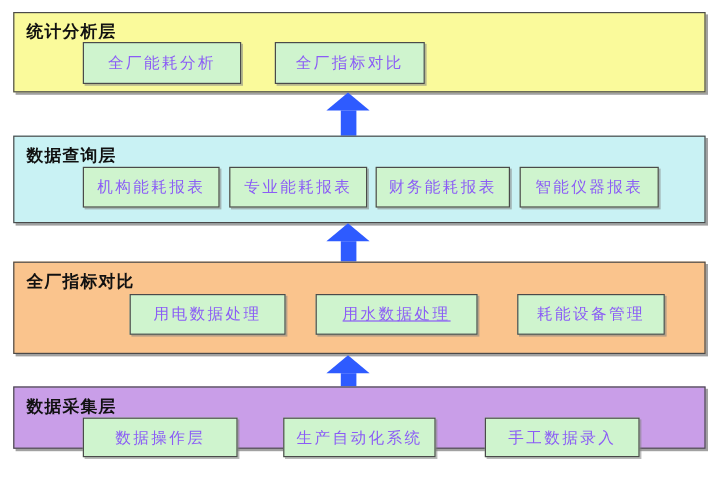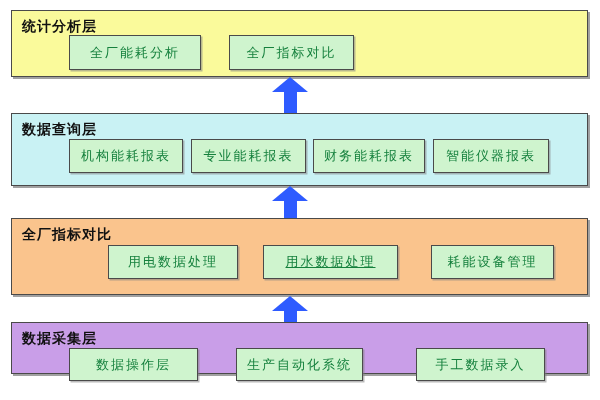--- a/index.html
+++ b/index.html
@@ -24,39 +24,39 @@
     position:absolute;left:10px;top:7px;
     font-size:14px;font-weight:bold;color:#111;letter-spacing:1px;
   }
   .box{
     position:absolute;
     background:var(--color-box_fill);
     border:1px solid var(--color-border,#4a4a4a);
     box-shadow:1.5px 1.5px 0 rgba(130,130,130,.55);
     box-sizing:border-box;
     display:flex;align-items:center;justify-content:center;
-    font-size:13px;color:#15803d;letter-spacing:2px;white-space:nowrap;
+    font-size:13px;color:#8b5cf6;letter-spacing:2px;white-space:nowrap;
   }
   
   .layer-analysis .b1{left:57px;top:24px;width:132px;height:35px;}
   .layer-analysis .b2{left:217px;top:24px;width:125px;height:35px;font-family:Liberation Serif, serif;}
   .layer-analysis .b3{left:377px;top:24px;width:128px;height:35px;}
   
   .layer-query .b1{left:57px;top:25px;width:114px;height:34px;}
   .layer-query .b2{left:179px;top:25px;width:115px;height:34px;}
   .layer-query .b3{left:301px;top:25px;width:112px;height:34px;}
   .layer-query .b4{left:421px;top:25px;width:116px;height:34px;}
   
   .layer-operation .b1{left:96px;top:26px;width:130px;height:34px;}
   .layer-operation .b2{left:251px;top:26px;width:135px;height:34px;text-decoration:underline;}
   .layer-operation .b3{left:419px;top:26px;width:123px;height:34px;}
   
   .layer-collection .b1{left:57px;top:25px;width:129px;height:33px;}
   .layer-collection .b2{left:224px;top:25px;width:127px;height:33px;}
-  .layer-collection .b3{left:392px;top:25px;width:129px;height:33px;margin-left:12px;}
+  .layer-collection .b3{left:392px;top:25px;width:129px;height:33px;}
   
   .arrow{
     position:absolute;left:272px;width:36px;
     display:flex;flex-direction:column;align-items:center;
   }
   .arrow-1{top:77px;height:37px;}
   .arrow-2{top:186px;height:32px;}
   .arrow-3{top:296px;height:26px;}
   .arrow .head{
     width:0;height:0;

